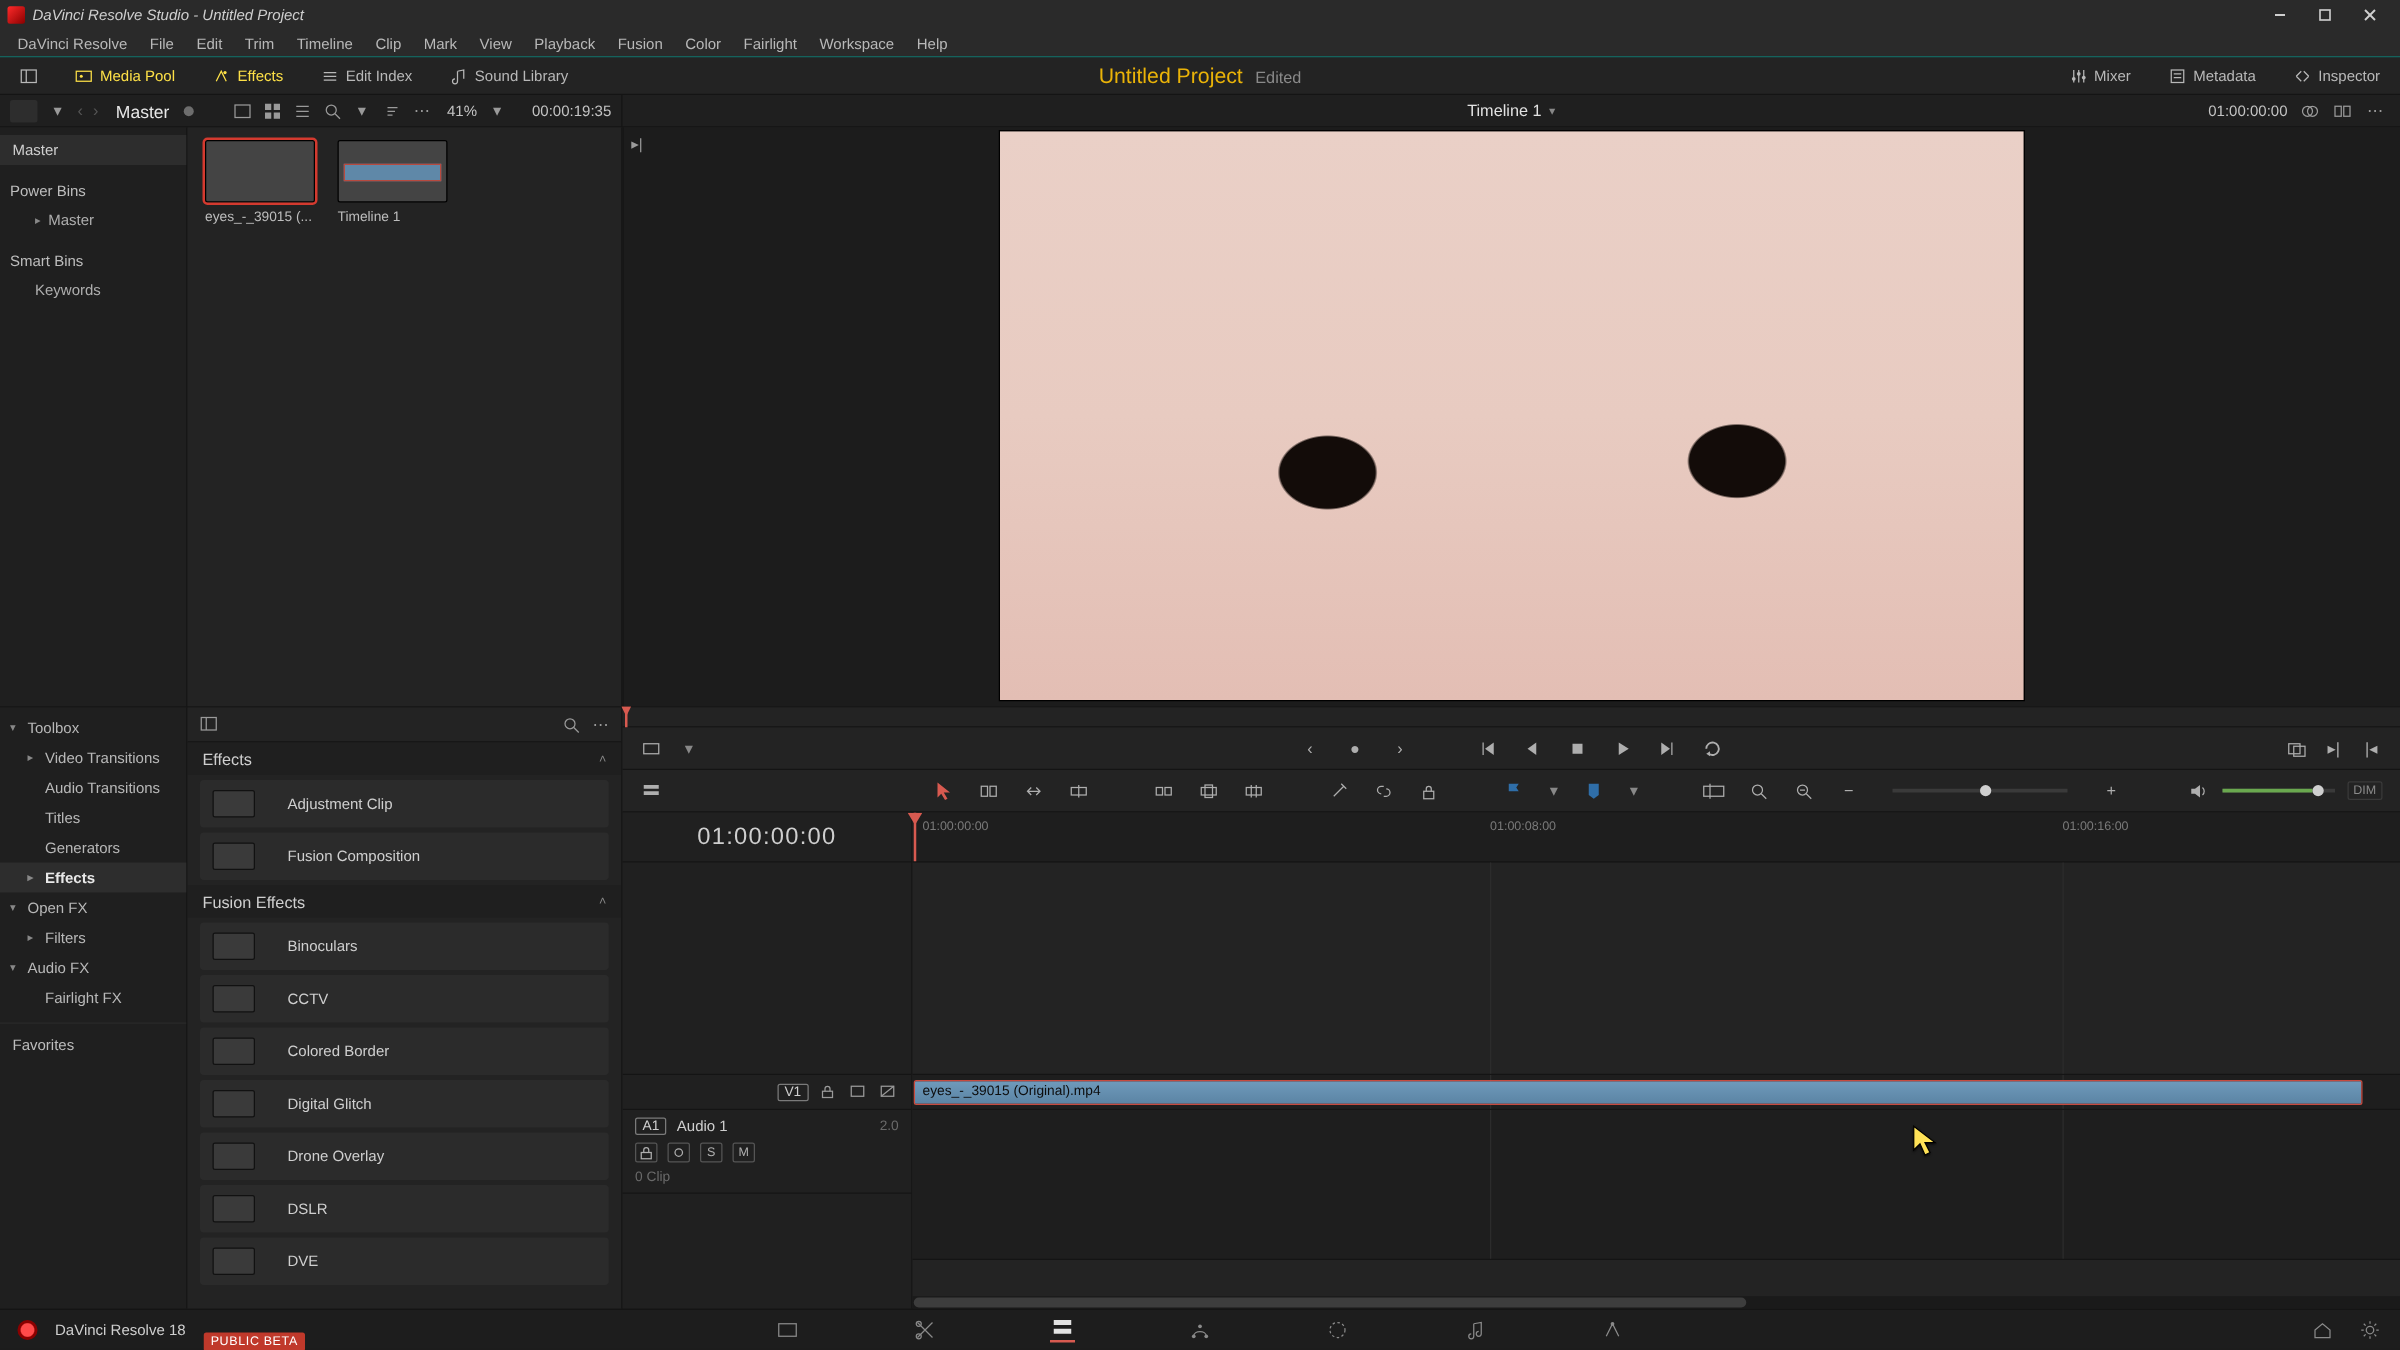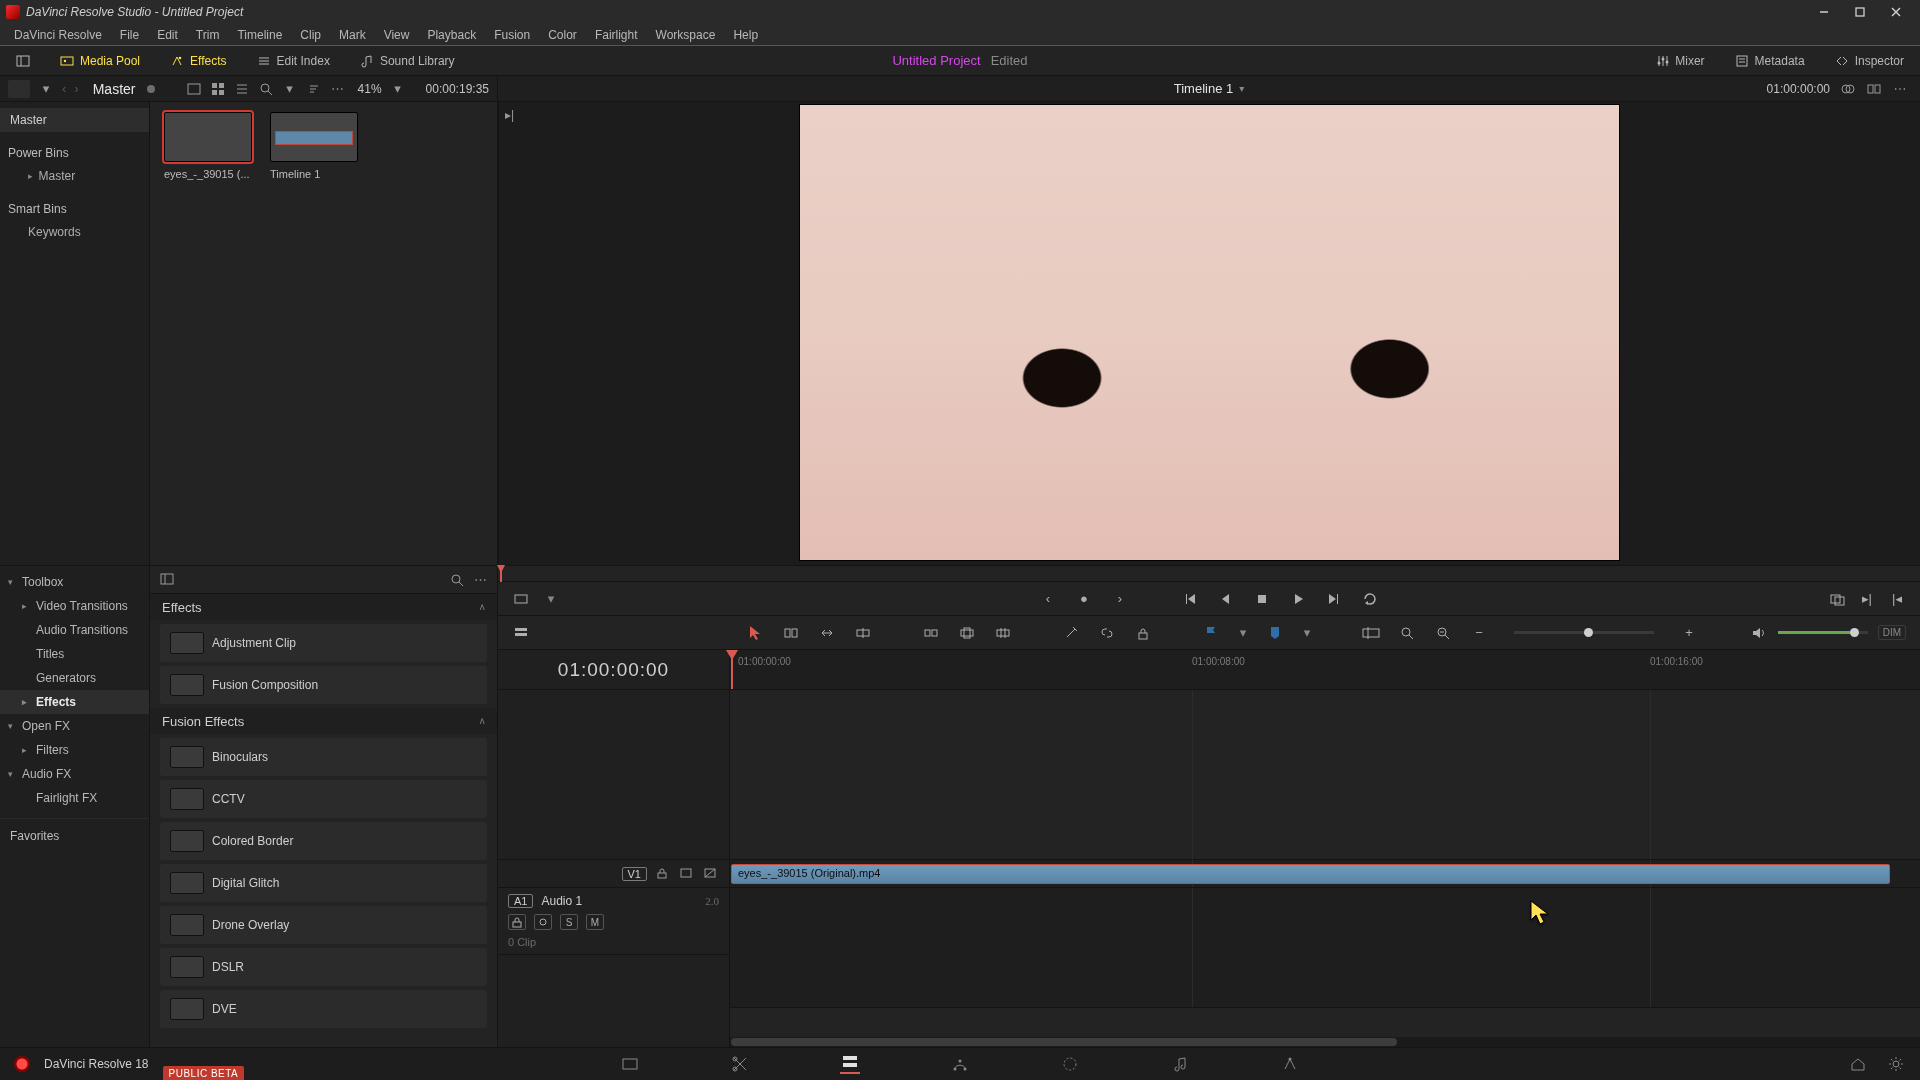--- a/index.html
+++ b/index.html
@@ -16,21 +16,21 @@
   
   .menubar { height: 22px; background: #2a2a2a; display: flex; align-items: center; padding: 0 6px; gap: 2px; border-bottom: 1px solid #0f766e; }
   .menubar .mitem { padding: 2px 8px; color: #b8b8b8; font-size: 12px; cursor: default; }
 
   
   .topbar { height: 30px; background: #232323; display: flex; align-items: center; padding: 0 10px; border-bottom: 1px solid #141414; gap: 18px; }
   .topbar .tbtn { display: flex; align-items: center; gap: 6px; color: #b8b8b8; font-size: 12px; padding: 4px 6px; cursor: default; }
   .topbar .tbtn.active { color: #fde047; }
   .topbar .tbtn .ico { width: 14px; height: 14px; display: inline-flex; align-items: center; justify-content: center; }
   .topbar .center { position: absolute; left: 50%; transform: translateX(-50%); display: flex; align-items: baseline; gap: 10px; }
-  .topbar .center .proj { color: #d946ef; font-size: 13px; font-weight: 500; }
+  .topbar .center .proj { color: #eab308; font-size: 17px; font-weight: 500; }
   .topbar .center .status { color: #8a8a8a; font-size: 13px; }
   .topbar .right { margin-left: auto; display: flex; gap: 18px; }
 
   
   .subheader { height: 26px; background: #1f1f1f; display: flex; align-items: center; border-bottom: 1px solid #141414; }
   .subheader .mp-head { width: 498px; display: flex; align-items: center; gap: 8px; padding: 0 8px; border-right: 1px solid #141414; height: 100%; }
   .subheader .mp-head .crumb-btn { width: 22px; height: 18px; background: #2d2d2d; border-radius: 2px; }
   .subheader .mp-head .nav { color: #555; }
   .subheader .mp-head .master { color: #e8e8e8; font-size: 14px; margin-left: 6px; }
   .subheader .mp-head .dot { width: 8px; height: 8px; border-radius: 50%; background: #6d6d6d; margin-left: 4px; }
@@ -79,21 +79,21 @@
   .fx-left .cat { padding:5px 10px 5px 22px; position:relative; color:#b8b8b8; display:flex; align-items:center; gap:6px; }
   .fx-left .cat.sel { background:#2d2d2d; color:#e8e8e8; }
   .fx-left .cat .tw { position:absolute; left:8px; color:#888; font-size:9px; }
   .fx-left .fav { padding:10px 10px; color:#bdbdbd; margin-top:8px; border-top:1px solid #2a2a2a; }
 
   .fx-mid { width: 348px; background:#232323; border-right:1px solid #141414; padding:0; overflow:hidden; position:relative; }
   .fx-mid .searchbar { height:28px; display:flex; align-items:center; justify-content:flex-end; gap:10px; padding:0 10px; border-bottom:1px solid #141414; }
   .fx-mid .searchbar .dpanel-ic { width:16px; height:16px; color:#9a9a9a; margin-right:auto; }
   .fx-mid .grp-head { height:26px; display:flex; align-items:center; justify-content:space-between; padding:0 12px; color:#cfcfcf; font-size:13px; background:#1f1f1f; }
   .fx-mid .grp-head .chev { color:#888; font-size:10px; }
-  .fx-mid .item { height:38px; margin:4px 10px; background:#2b2b2b; border-radius:3px; display:flex; align-items:center; gap:8px; padding:0 10px; font-size:12px; color:#cfcfcf; }
+  .fx-mid .item { height:38px; margin:4px 10px; background:#2b2b2b; border-radius:3px; display:flex; align-items:center; gap:26px; padding:0 10px; font-size:12px; color:#cfcfcf; }
   .fx-mid .item .thm { width:34px; height:22px; background:#3a3a3a; border-radius:2px; border:1px solid #111; flex:0 0 auto; }
 
   
   .tl-right { flex:1; display:flex; flex-direction:column; background:#1c1c1c; }
   .scrubber { height:16px; background:#232323; border-bottom:1px solid #141414; position:relative; }
   .scrubber .head { position:absolute; left:2px; top:0; width:2px; height:16px; background:#d85a50; }
   .scrubber .head::before { content:""; position:absolute; top:-1px; left:-3px; width:8px; height:8px; background:#d85a50; clip-path: polygon(0 0,100% 0,50% 100%); }
 
   .transport { height:34px; display:flex; align-items:center; justify-content:center; gap:18px; background:#232323; border-bottom:1px solid #141414; position:relative; }
   .transport .tic { width:18px; height:18px; color:#aeaeae; display:inline-flex; align-items:center; justify-content:center; }
@@ -117,21 +117,21 @@
   .tl-head { width:232px; background:#202020; border-right:1px solid #141414; display:flex; flex-direction:column; }
   .tl-head .tc-big { height:40px; display:flex; align-items:center; justify-content:center; font-size:19px; color:#cfcfcf; letter-spacing:1px; border-bottom:1px solid #141414; }
   .tl-head .blank { height:170px; border-bottom:1px solid #141414; }
   .tl-head .vtrack { height:28px; display:flex; align-items:center; gap:8px; padding:0 10px; border-bottom:1px solid #141414; justify-content:flex-end; }
   .tl-head .vtrack .badge { border:1px solid #7a7a7a; border-radius:2px; padding:0 5px; font-size:11px; color:#cfcfcf; }
   .tl-head .vtrack .tico { width:16px; height:16px; color:#9a9a9a; }
   .tl-head .atrack { padding:6px 10px; border-bottom:1px solid #141414; }
   .tl-head .atrack .row1 { display:flex; align-items:center; gap:8px; }
   .tl-head .atrack .badge { border:1px solid #7a7a7a; border-radius:2px; padding:0 5px; font-size:11px; color:#cfcfcf; }
   .tl-head .atrack .aname { color:#cfcfcf; font-size:12px; }
-  .tl-head .atrack .ch { margin-left:auto; color:#6a6a6a; font-size:11px;font-family:Liberation Serif, serif; }
+  .tl-head .atrack .ch { margin-left:auto; color:#6a6a6a; font-size:11px; }
   .tl-head .atrack .row2 { display:flex; align-items:center; gap:8px; margin-top:6px; }
   .tl-head .atrack .sq { width:18px; height:16px; border:1px solid #555; border-radius:2px; font-size:10px; color:#aeaeae; display:inline-flex; align-items:center; justify-content:center; }
   .tl-head .atrack .clip0 { color:#6a6a6a; font-size:11px; margin-top:6px; }
 
   .tl-body { flex:1; position:relative; background:#232323; }
   .tl-body .ruler { height:40px; background:#1e1e1e; border-bottom:1px solid #141414; position:relative; }
   .tl-body .ruler .tick { position:absolute; top:6px; font-size:10px; color:#7a7a7a; }
   .tl-body .ruler .play { position:absolute; left:1px; top:0; width:2px; height:100%; background:#d85a50; }
   .tl-body .ruler .play::before { content:""; position:absolute; top:0; left:-5px; width:12px; height:10px; background:#d85a50; clip-path:polygon(0 0,100% 0,50% 100%); }
   .tl-body .gap { height:170px; border-bottom:1px solid #141414; position:relative; }

